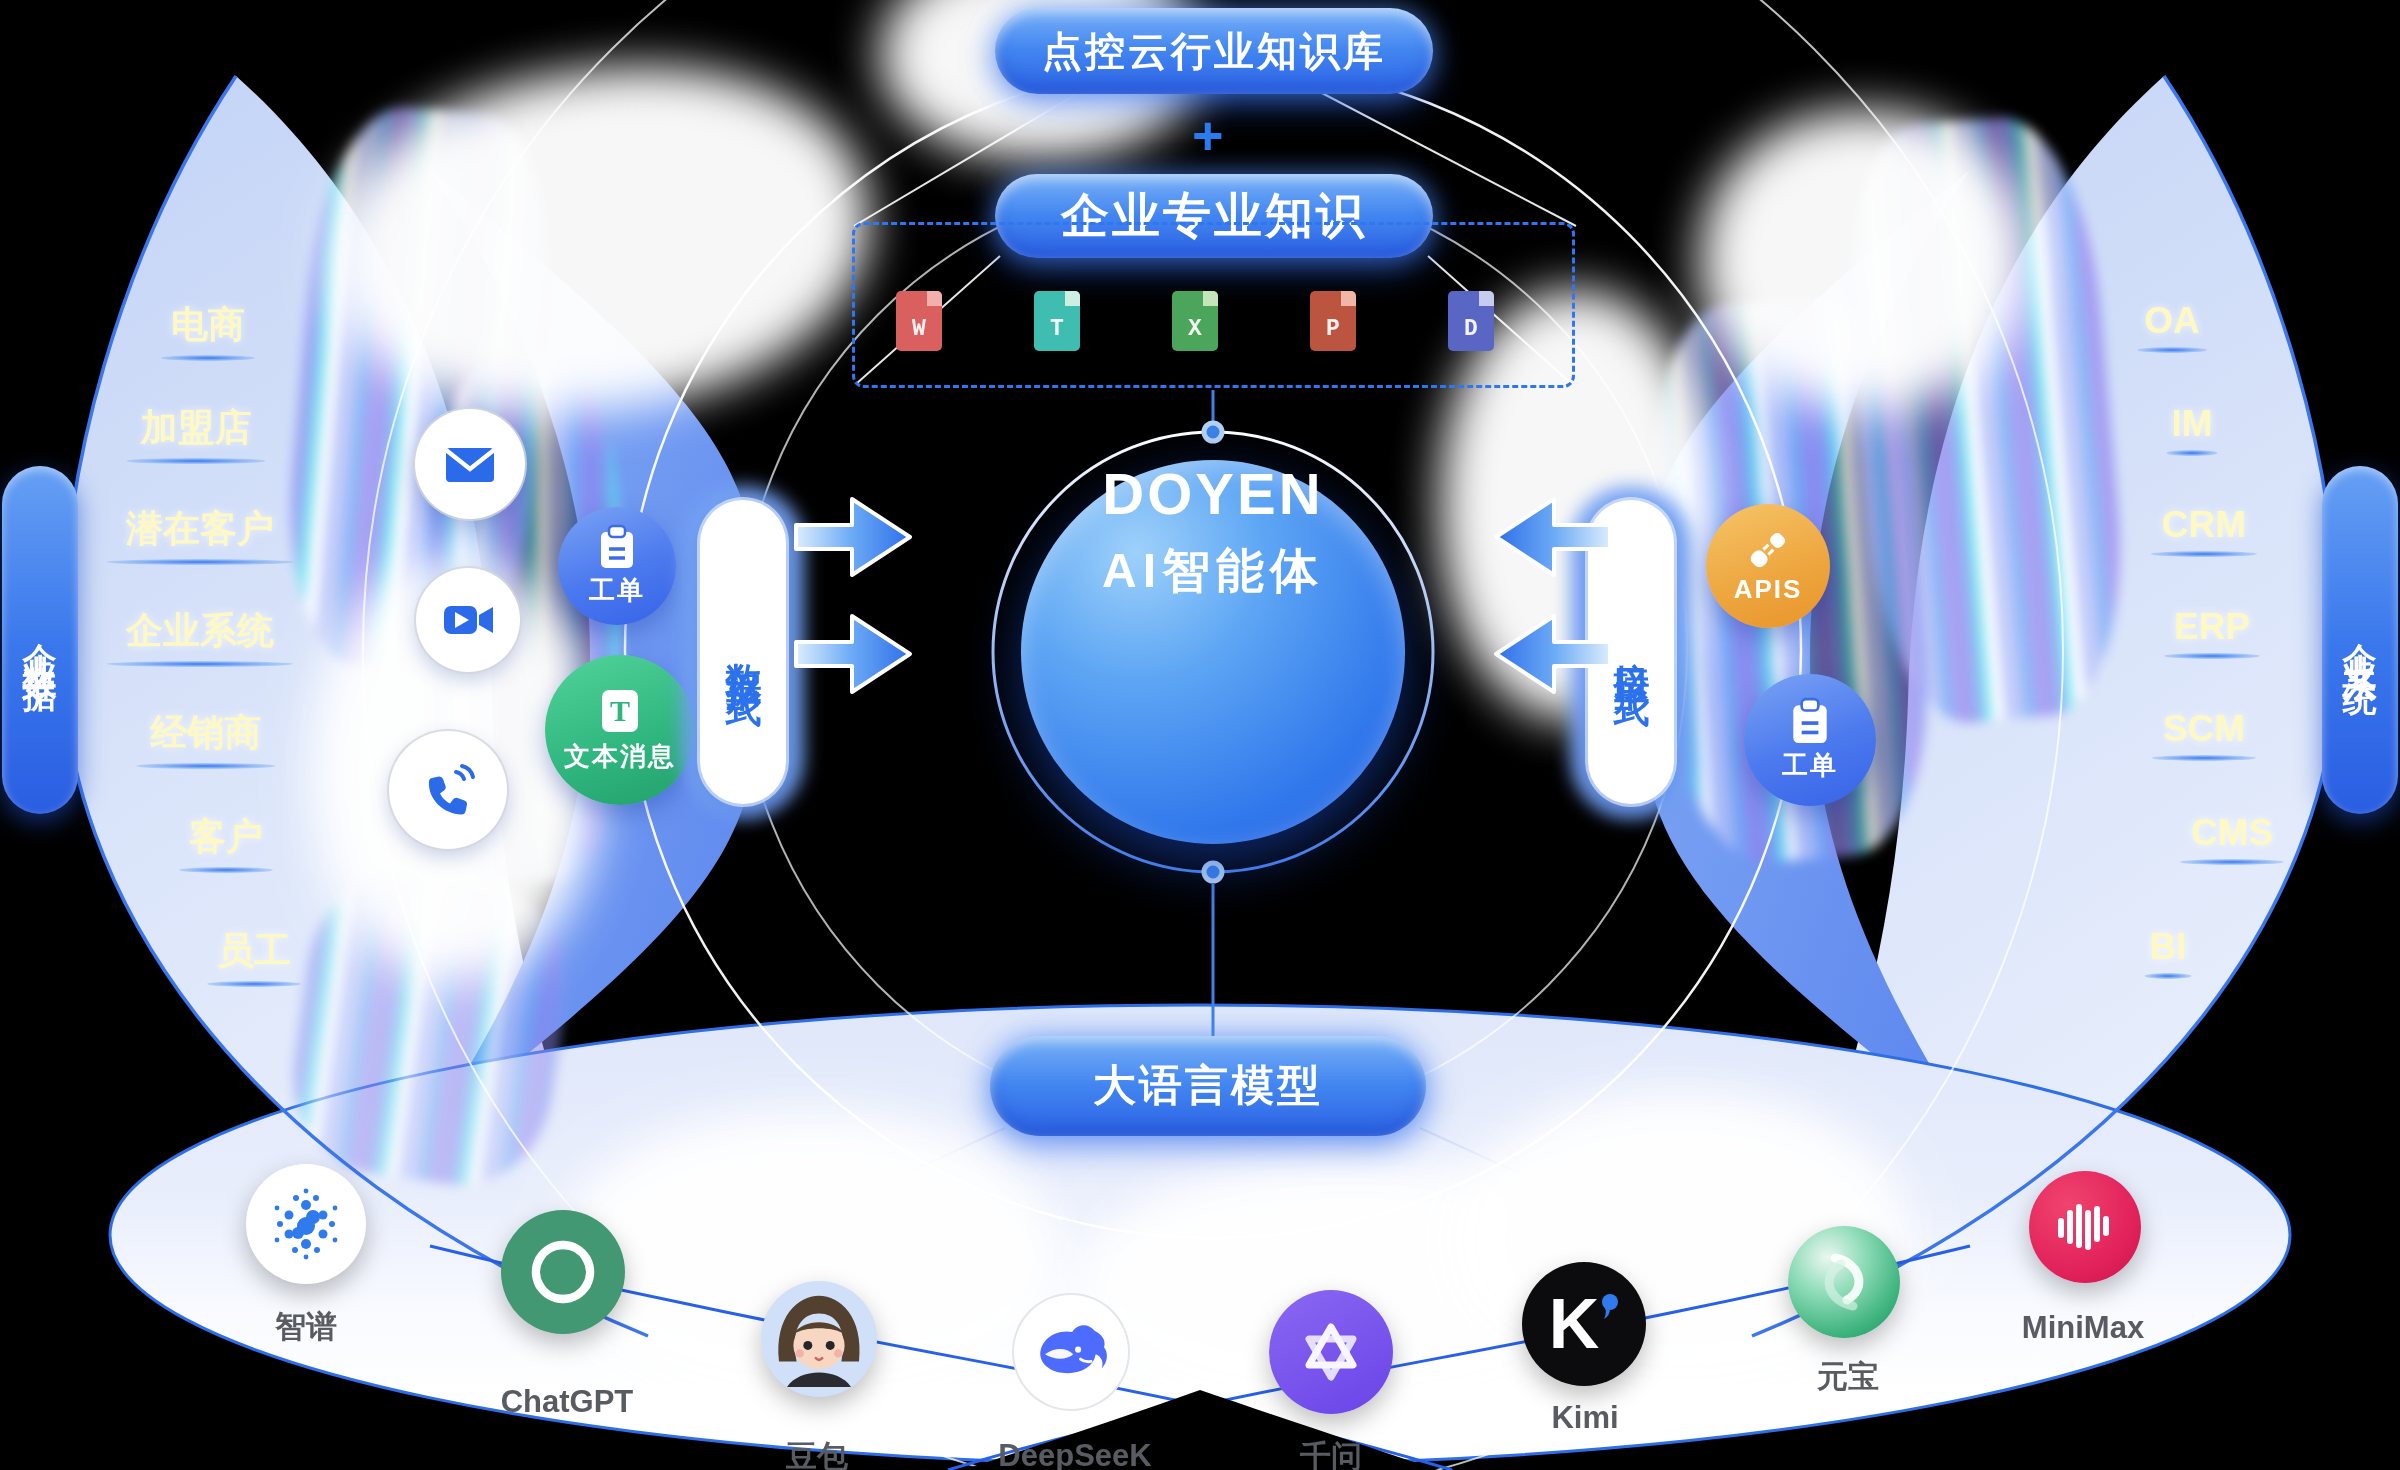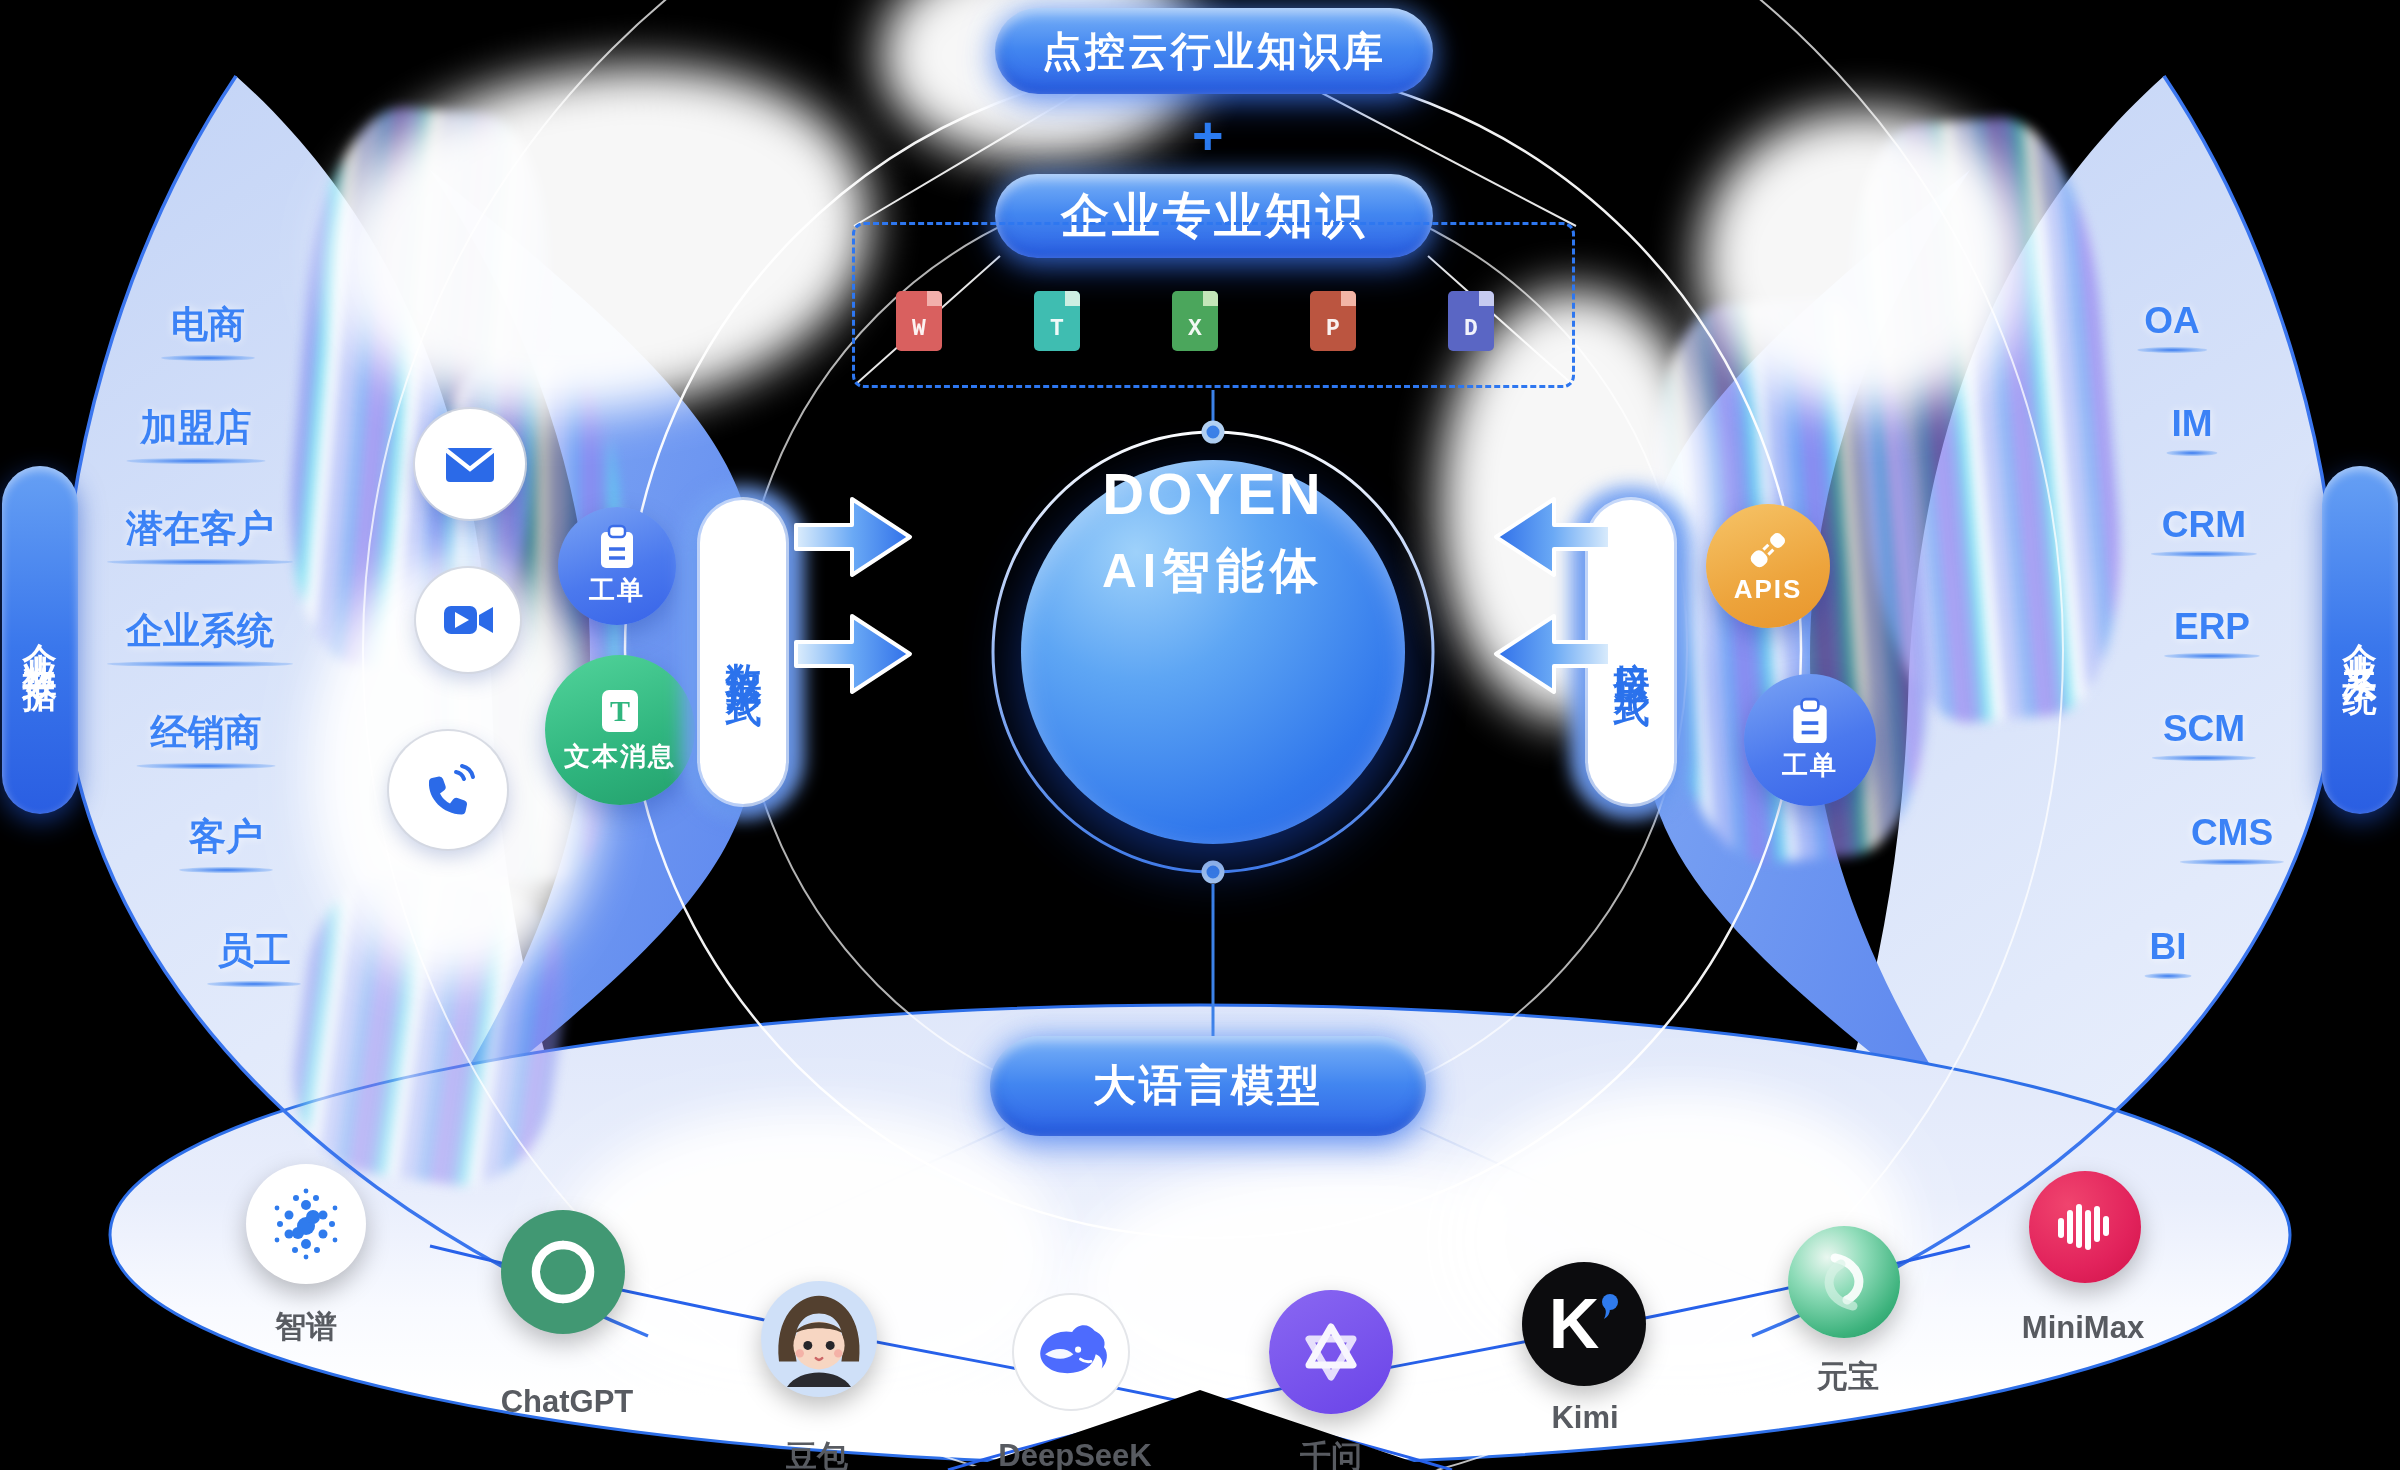--- a/index.html
+++ b/index.html
@@ -48,21 +48,21 @@
 
   
   .doyen{position:absolute;left:1021px;top:460px;width:384px;height:384px;border-radius:50%;
     display:flex;flex-direction:column;align-items:center;gap:12px;
     background:radial-gradient(circle at 30% 24%,#9ed1fa 0%,#5ea6f4 32%,#3178ec 72%,#2b62e2 100%);
     box-shadow:0 20px 55px rgba(25,75,200,.55),inset 0 10px 26px rgba(255,255,255,.35);}
   .doyen .t1{color:#fff;font-size:58px;font-weight:bold;letter-spacing:3px;}
   .doyen .t2{color:#fff;font-size:48px;font-weight:bold;letter-spacing:6px;}
 
   
-  .litem{position:absolute;transform:translateX(-50%);color:#3b82f6;font-weight:bold;
+  .litem{position:absolute;transform:translateX(-50%);color:#fef9c3;font-weight:bold;
     font-size:37px;white-space:nowrap;text-align:center;
     text-shadow:0 0 8px rgba(255,255,255,.75);}
   .litem .ul{margin-top:5px;height:6px;border-radius:50%;width:126%;margin-left:-13%;
     background:radial-gradient(ellipse at center,#3b7cf0 0%,rgba(120,170,245,.6) 55%,rgba(120,170,245,0) 95%);}
 
   
   .wcircle{position:absolute;background:#fff;border-radius:50%;
     display:flex;align-items:center;justify-content:center;
     box-shadow:0 0 0 2px rgba(210,214,222,.8),0 8px 20px rgba(40,70,160,.25);}
 

